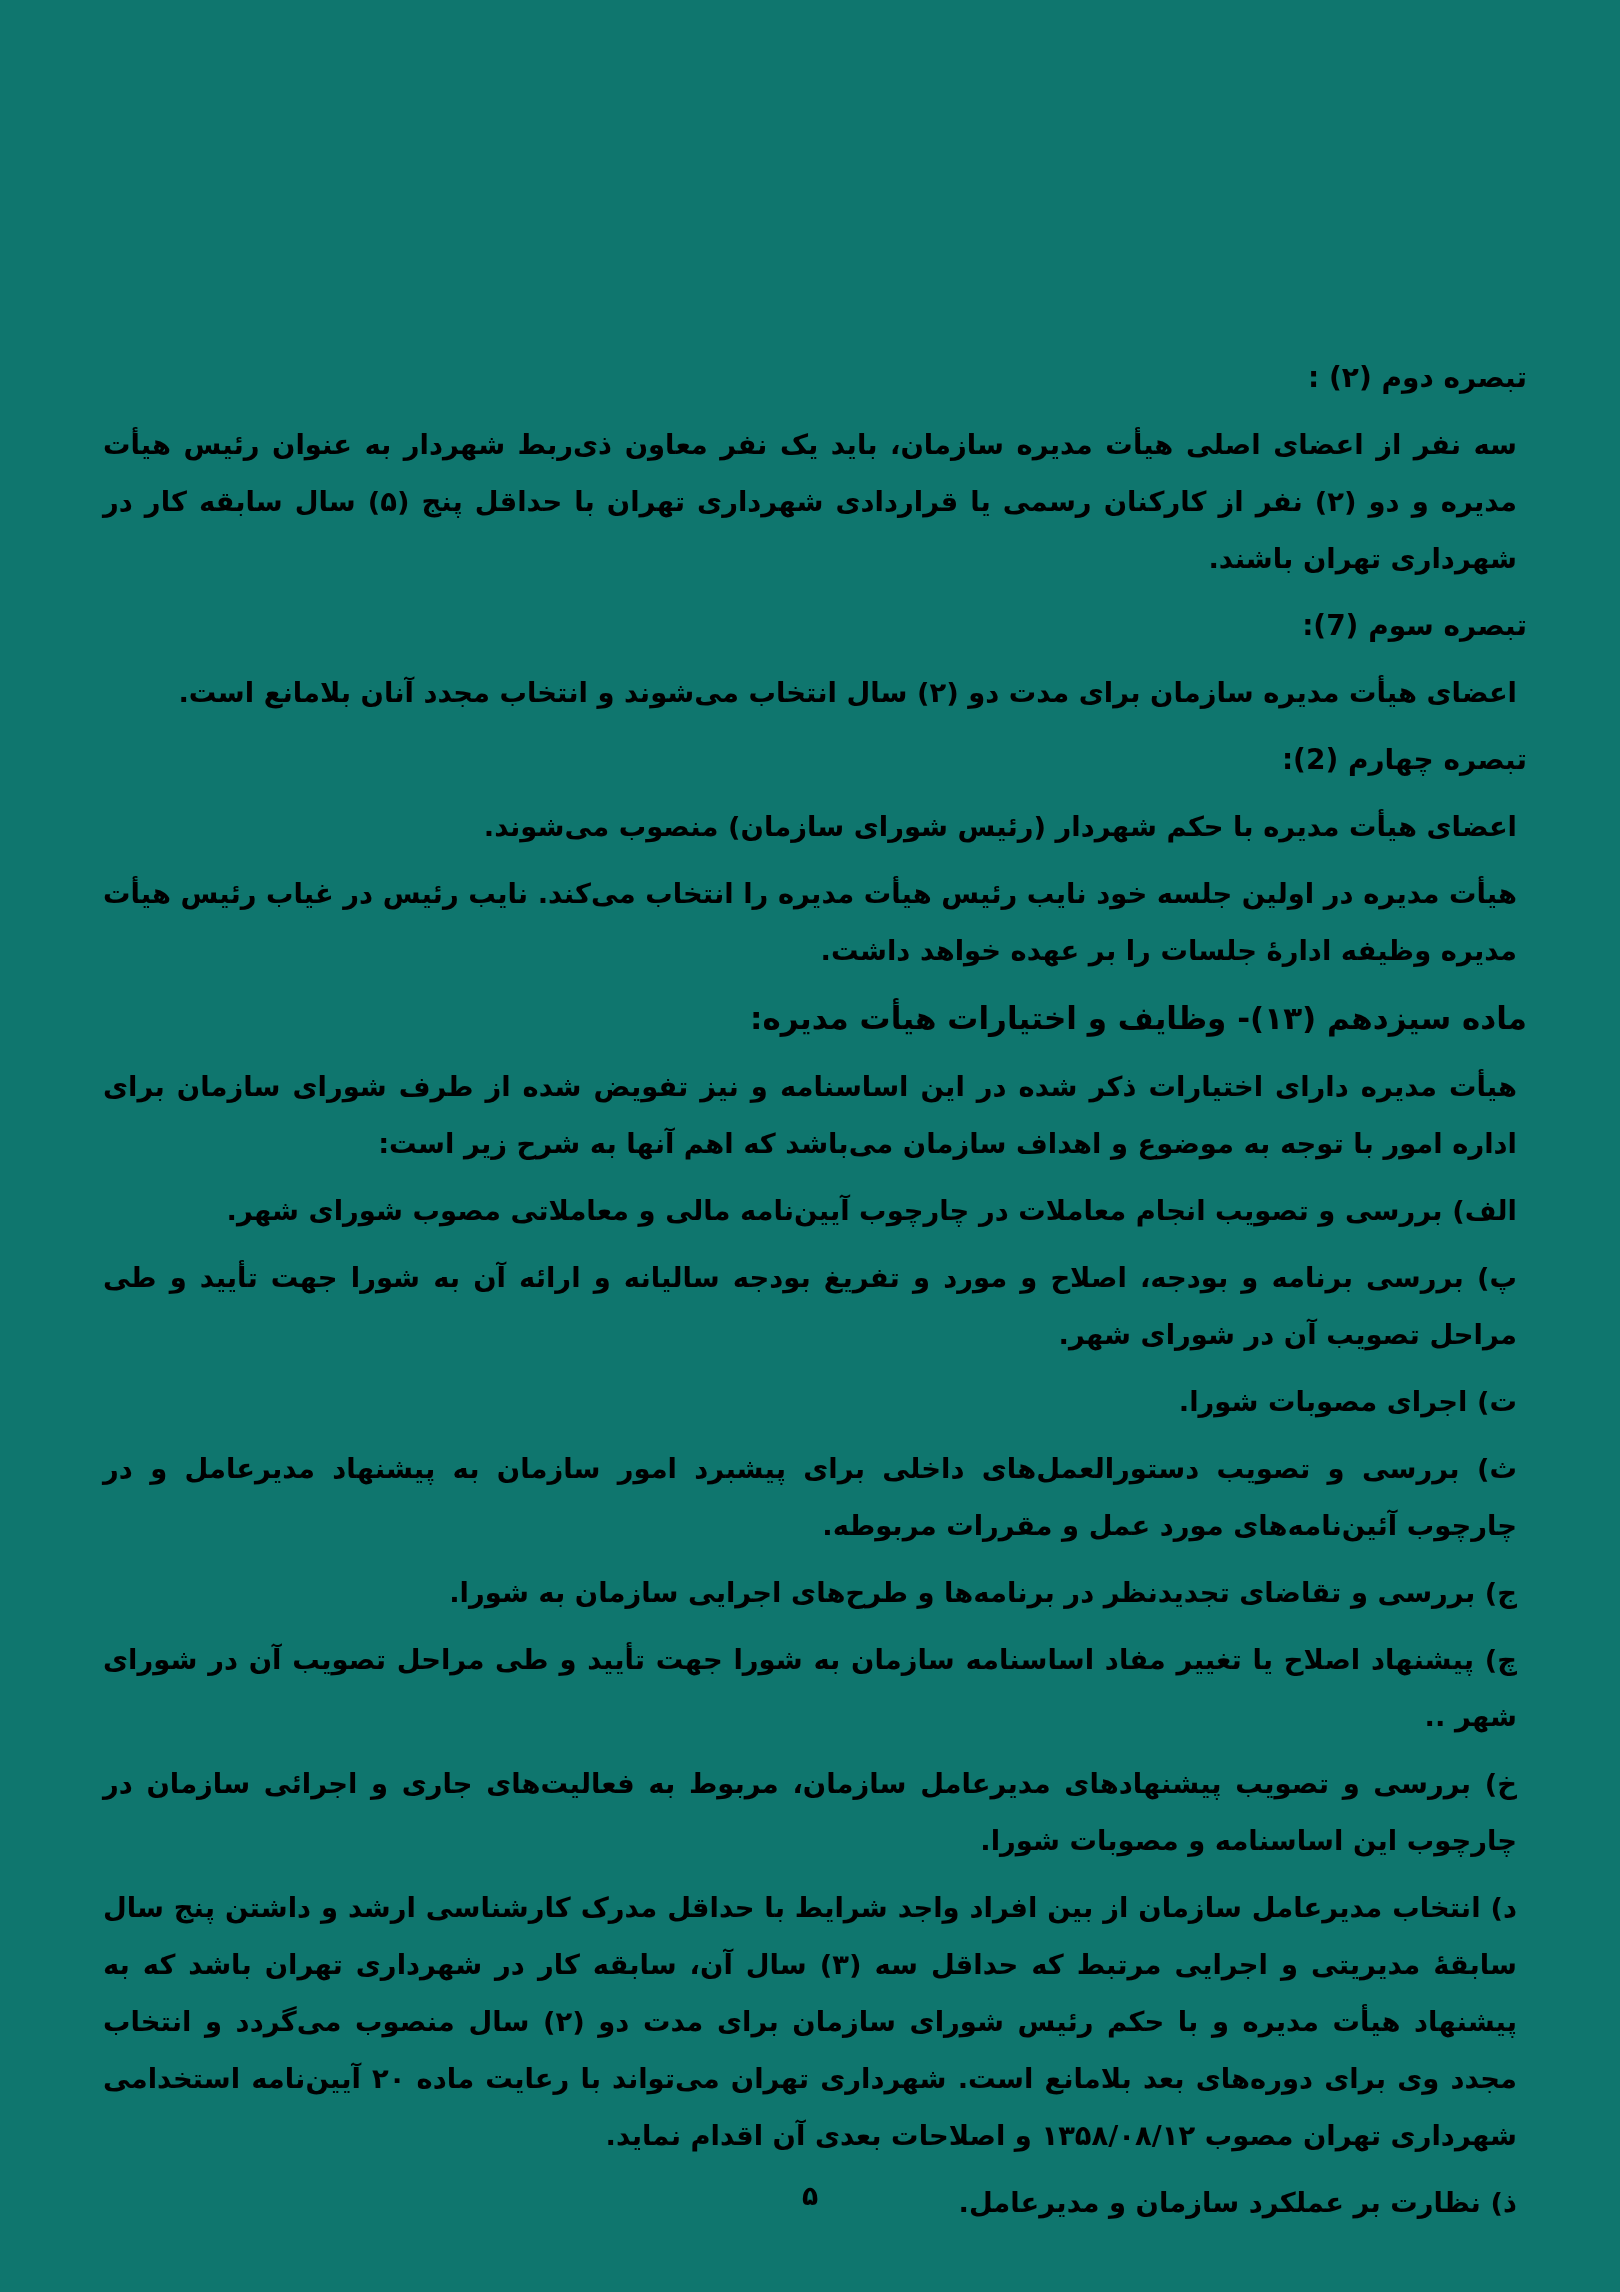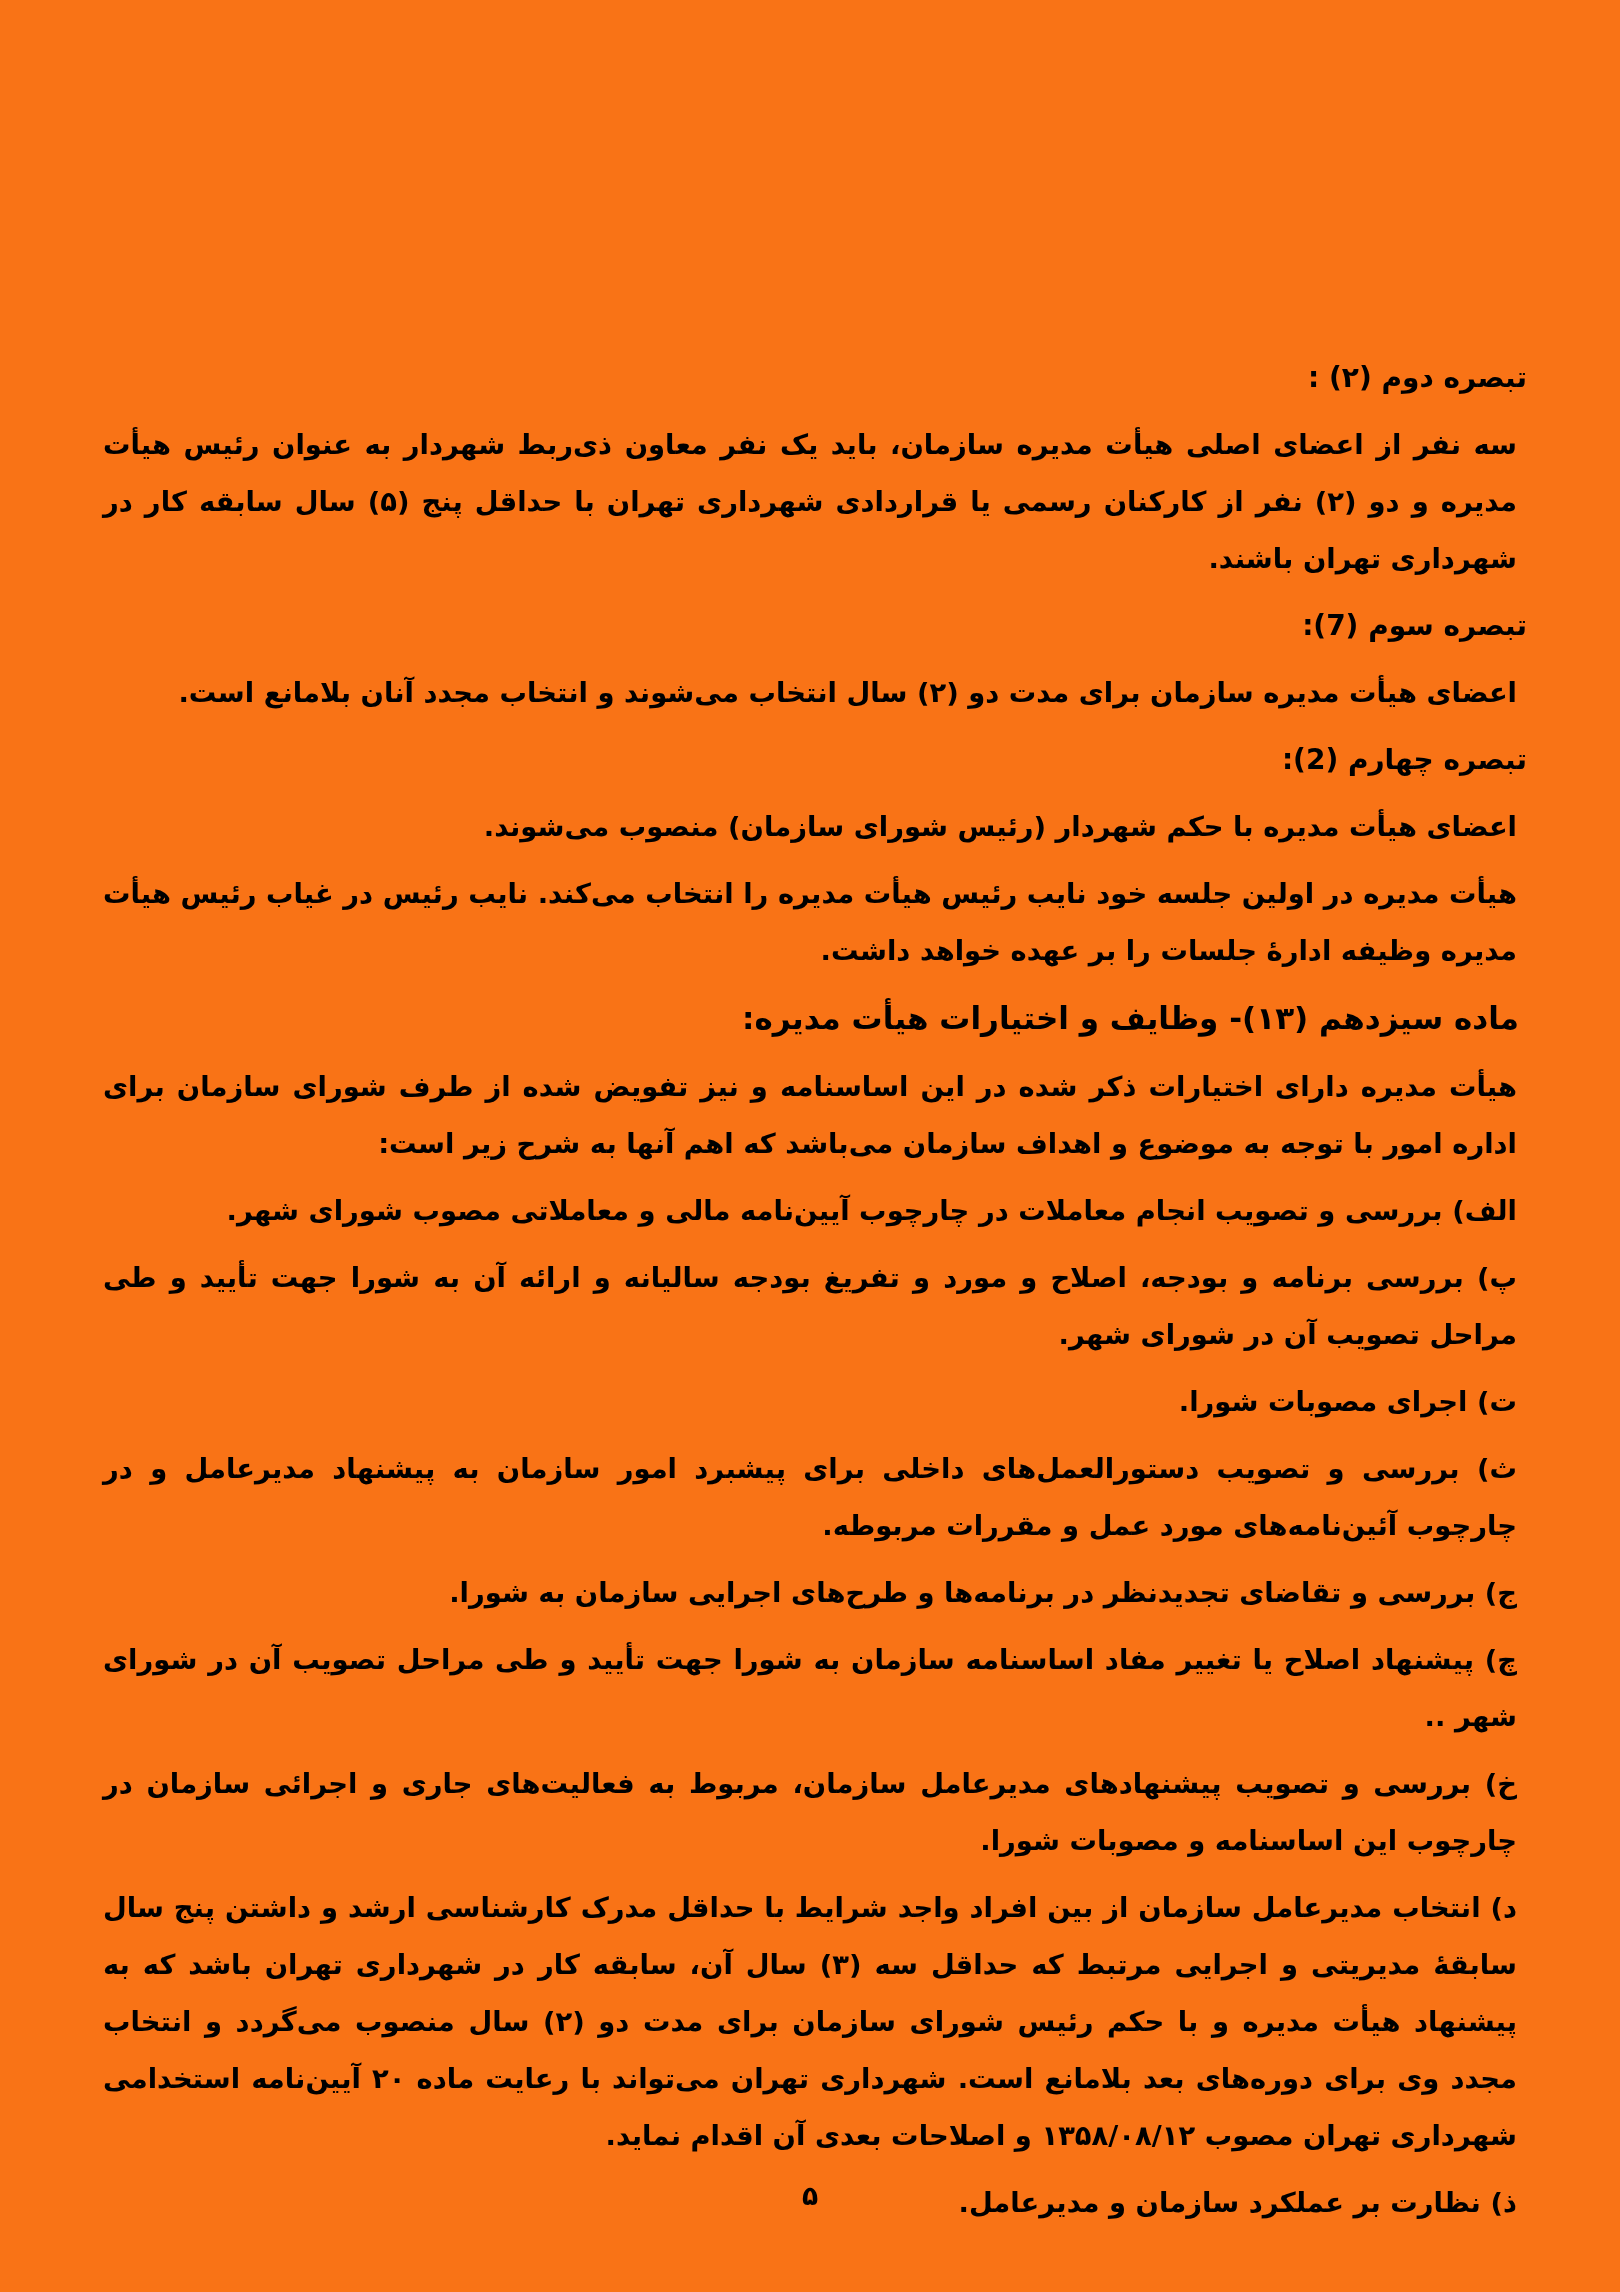--- a/index.html
+++ b/index.html
@@ -4,21 +4,21 @@
 <style>
   html, body {
     margin: 0;
     padding: 0;
     background: #ffffff;
   }
   .page {
     position: relative;
     width: 1620px;
     height: 2293px;
-    background: #f97316;
+    background: #0f766e;
     overflow: hidden;
     direction: rtl;
     font-family: "DejaVu Sans", sans-serif;
     color: #000000;
   }
   .content {
     position: absolute;
     top: 349px;
     right: 93px;
     width: 1434px;
@@ -33,21 +33,21 @@
   }
   .subhead {
     margin: 0;
     font-size: 28px;
     font-weight: 700;
     line-height: 57px;
     text-align: right;
     letter-spacing: 0.5px;
   }
   .article-head {
-    margin: 8px;
+    margin: 0;
     font-size: 31px;
     font-weight: 700;
     line-height: 59px;
     text-align: right;
     letter-spacing: 0.5px;
   }
   .page-number {
     position: absolute;
     top: 2176px;
     left: 0;

